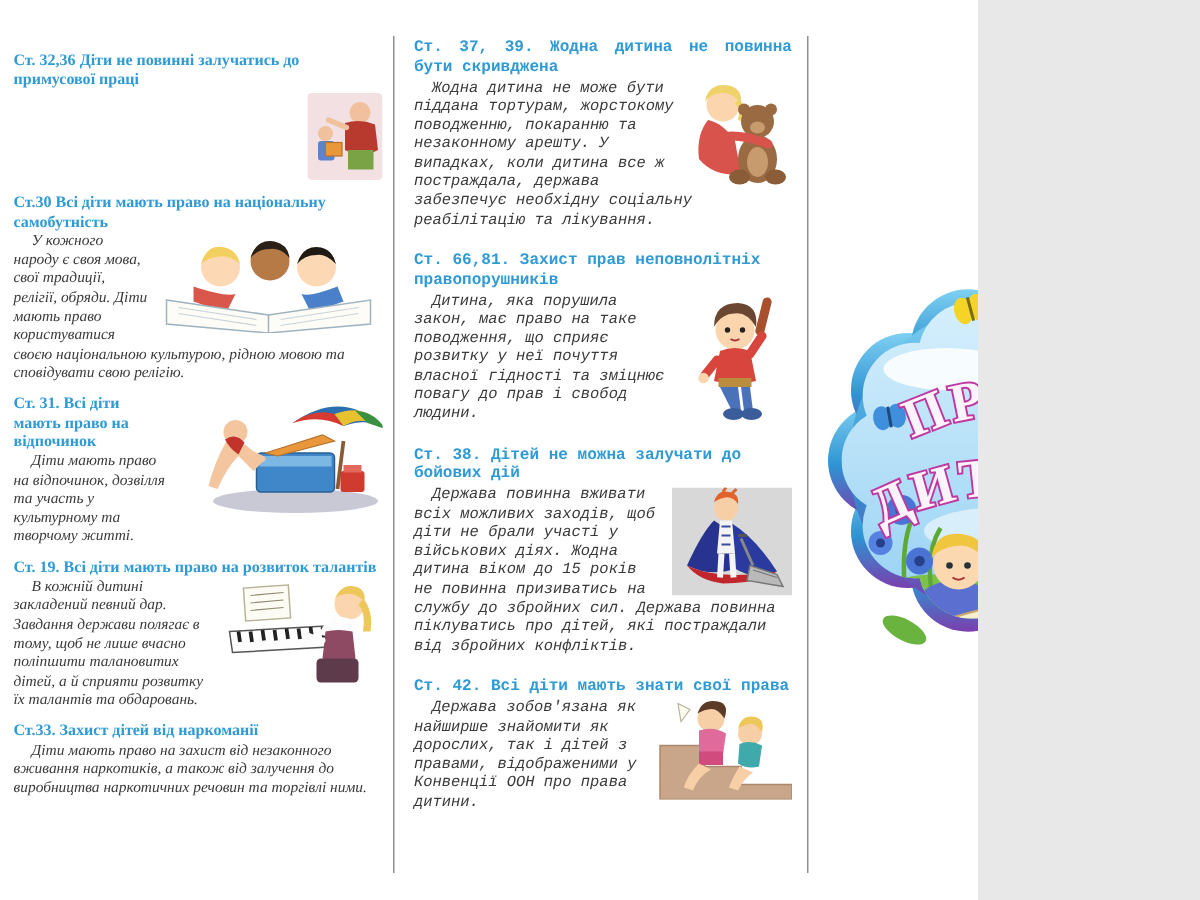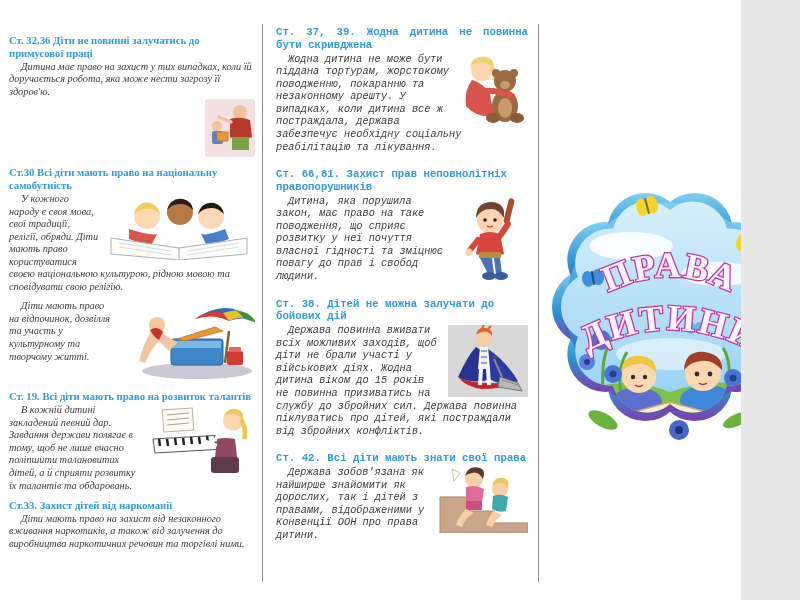--- a/index.html
+++ b/index.html
@@ -1,16 +1,16 @@
 <!DOCTYPE html>
 <html><head>
 <meta charset="utf-8">
 <style>
   html,body{margin:0;padding:0;background:#e8e8e8;}
-  .page{position:relative;width:741px;height:600px;background:#ffffff;overflow:hidden;
+  .page{position:relative;width:652px;height:600px;background:#ffffff;overflow:hidden;
         font-family:"Liberation Serif","DejaVu Serif",serif;}
   .divider{position:absolute;top:24px;width:1px;height:558px;background:#8f8f8f;}
   .col{position:absolute;}
   .col1{left:9px;top:34px;width:246px;}
   .col2{left:276px;top:26px;width:252px;font-family:Liberation Mono, monospace;}
   .col3{left:540px;top:0;width:260px;height:600px;display:flex;align-items:center;justify-content:center;}
   .sec{margin-bottom:7px;}
   .sec::after{content:"";display:block;clear:both;}
   .col2 .sec{margin-bottom:15px;}
   .h{color:#2f9ad4;font-weight:bold;font-size:10.7px;line-height:1.2;margin:0 0 1px 0;}
@@ -24,21 +24,20 @@
 </head>
 <body>
 
 <div class="page">
 
   <div class="col col1">
 
     <div class="sec">
       <div class="h">Ст. 32,36 Діти не повинні залучатись до примусової праці</div>
       <div class="b">
-        <p>Дитина має право на захист у тих випадках, коли їй доручається робота, яка може нести загрозу її здоров'ю.</p>
         <svg class="fr" width="50" height="58" viewBox="0 0 50 58">
           <rect width="50" height="58" rx="3" fill="#f2e0e2"></rect>
           <circle cx="35" cy="13" r="7" fill="#f0c19c"></circle>
           <path d="M25 20 Q35 17 45 21 L47 38 Q36 44 25 38 Z" fill="#b83a2e"></path>
           <rect x="27" y="38" width="17" height="13" fill="#79a344"></rect>
           <path d="M26 23 L14 18" stroke="#f0c19c" stroke-width="3.5" stroke-linecap="round"></path>
           <circle cx="12" cy="27" r="5" fill="#f0c19c"></circle>
           <rect x="7" y="32" width="11" height="13" rx="2" fill="#5b84c9"></rect>
           <rect x="12" y="33" width="11" height="9" fill="#e8973a" stroke="#b9712a" stroke-width="0.8"></rect>
         </svg>
@@ -76,20 +75,21 @@
         <rect x="54" y="38" width="52" height="26" rx="3" fill="#3f87c9" stroke="#2a5f94" stroke-width="1"></rect>
         <rect x="56" y="40" width="48" height="7" fill="#7db8e4"></rect>
         <path d="M60 38 L98 26 L106 30 L68 40 Z" fill="#e8973a" stroke="#b9712a" stroke-width="0.8"></path>
         <circle cx="40" cy="24" r="8" fill="#f3c6a0"></circle>
         <path d="M34 30 Q26 44 22 60 L28 62 Q34 48 42 40 L52 50 L58 44 Q50 34 44 31 Z" fill="#f3c6a0"></path>
         <path d="M33 29 Q40 24 46 31 L42 39 Q36 35 33 29 Z" fill="#c2332b"></path>
         <path d="M46 36 L58 42" stroke="#f3c6a0" stroke-width="4" stroke-linecap="round"></path>
         <rect x="110" y="50" width="16" height="14" rx="2" fill="#cf3b2e"></rect>
         <rect x="112" y="46" width="12" height="5" fill="#e4685c"></rect>
       </svg>
+      <div class="h">Ст. 31. Всі діти мають право на відпочинок</div>
       <div class="b">
         <p>Діти мають право на відпочинок, дозвілля та участь у культурному та творчому житті.</p>
       </div>
     </div>
 
     <div class="sec">
       <div class="h">Ст. 19. Всі діти мають право на розвиток талантів</div>
       <div class="b">
         <svg class="fr" width="110" height="70" viewBox="0 0 110 70">
           <rect x="18" y="4" width="30" height="22" fill="#fdfcf4" stroke="#b9b39a" stroke-width="1" transform="rotate(-4 33 15)"></rect>

